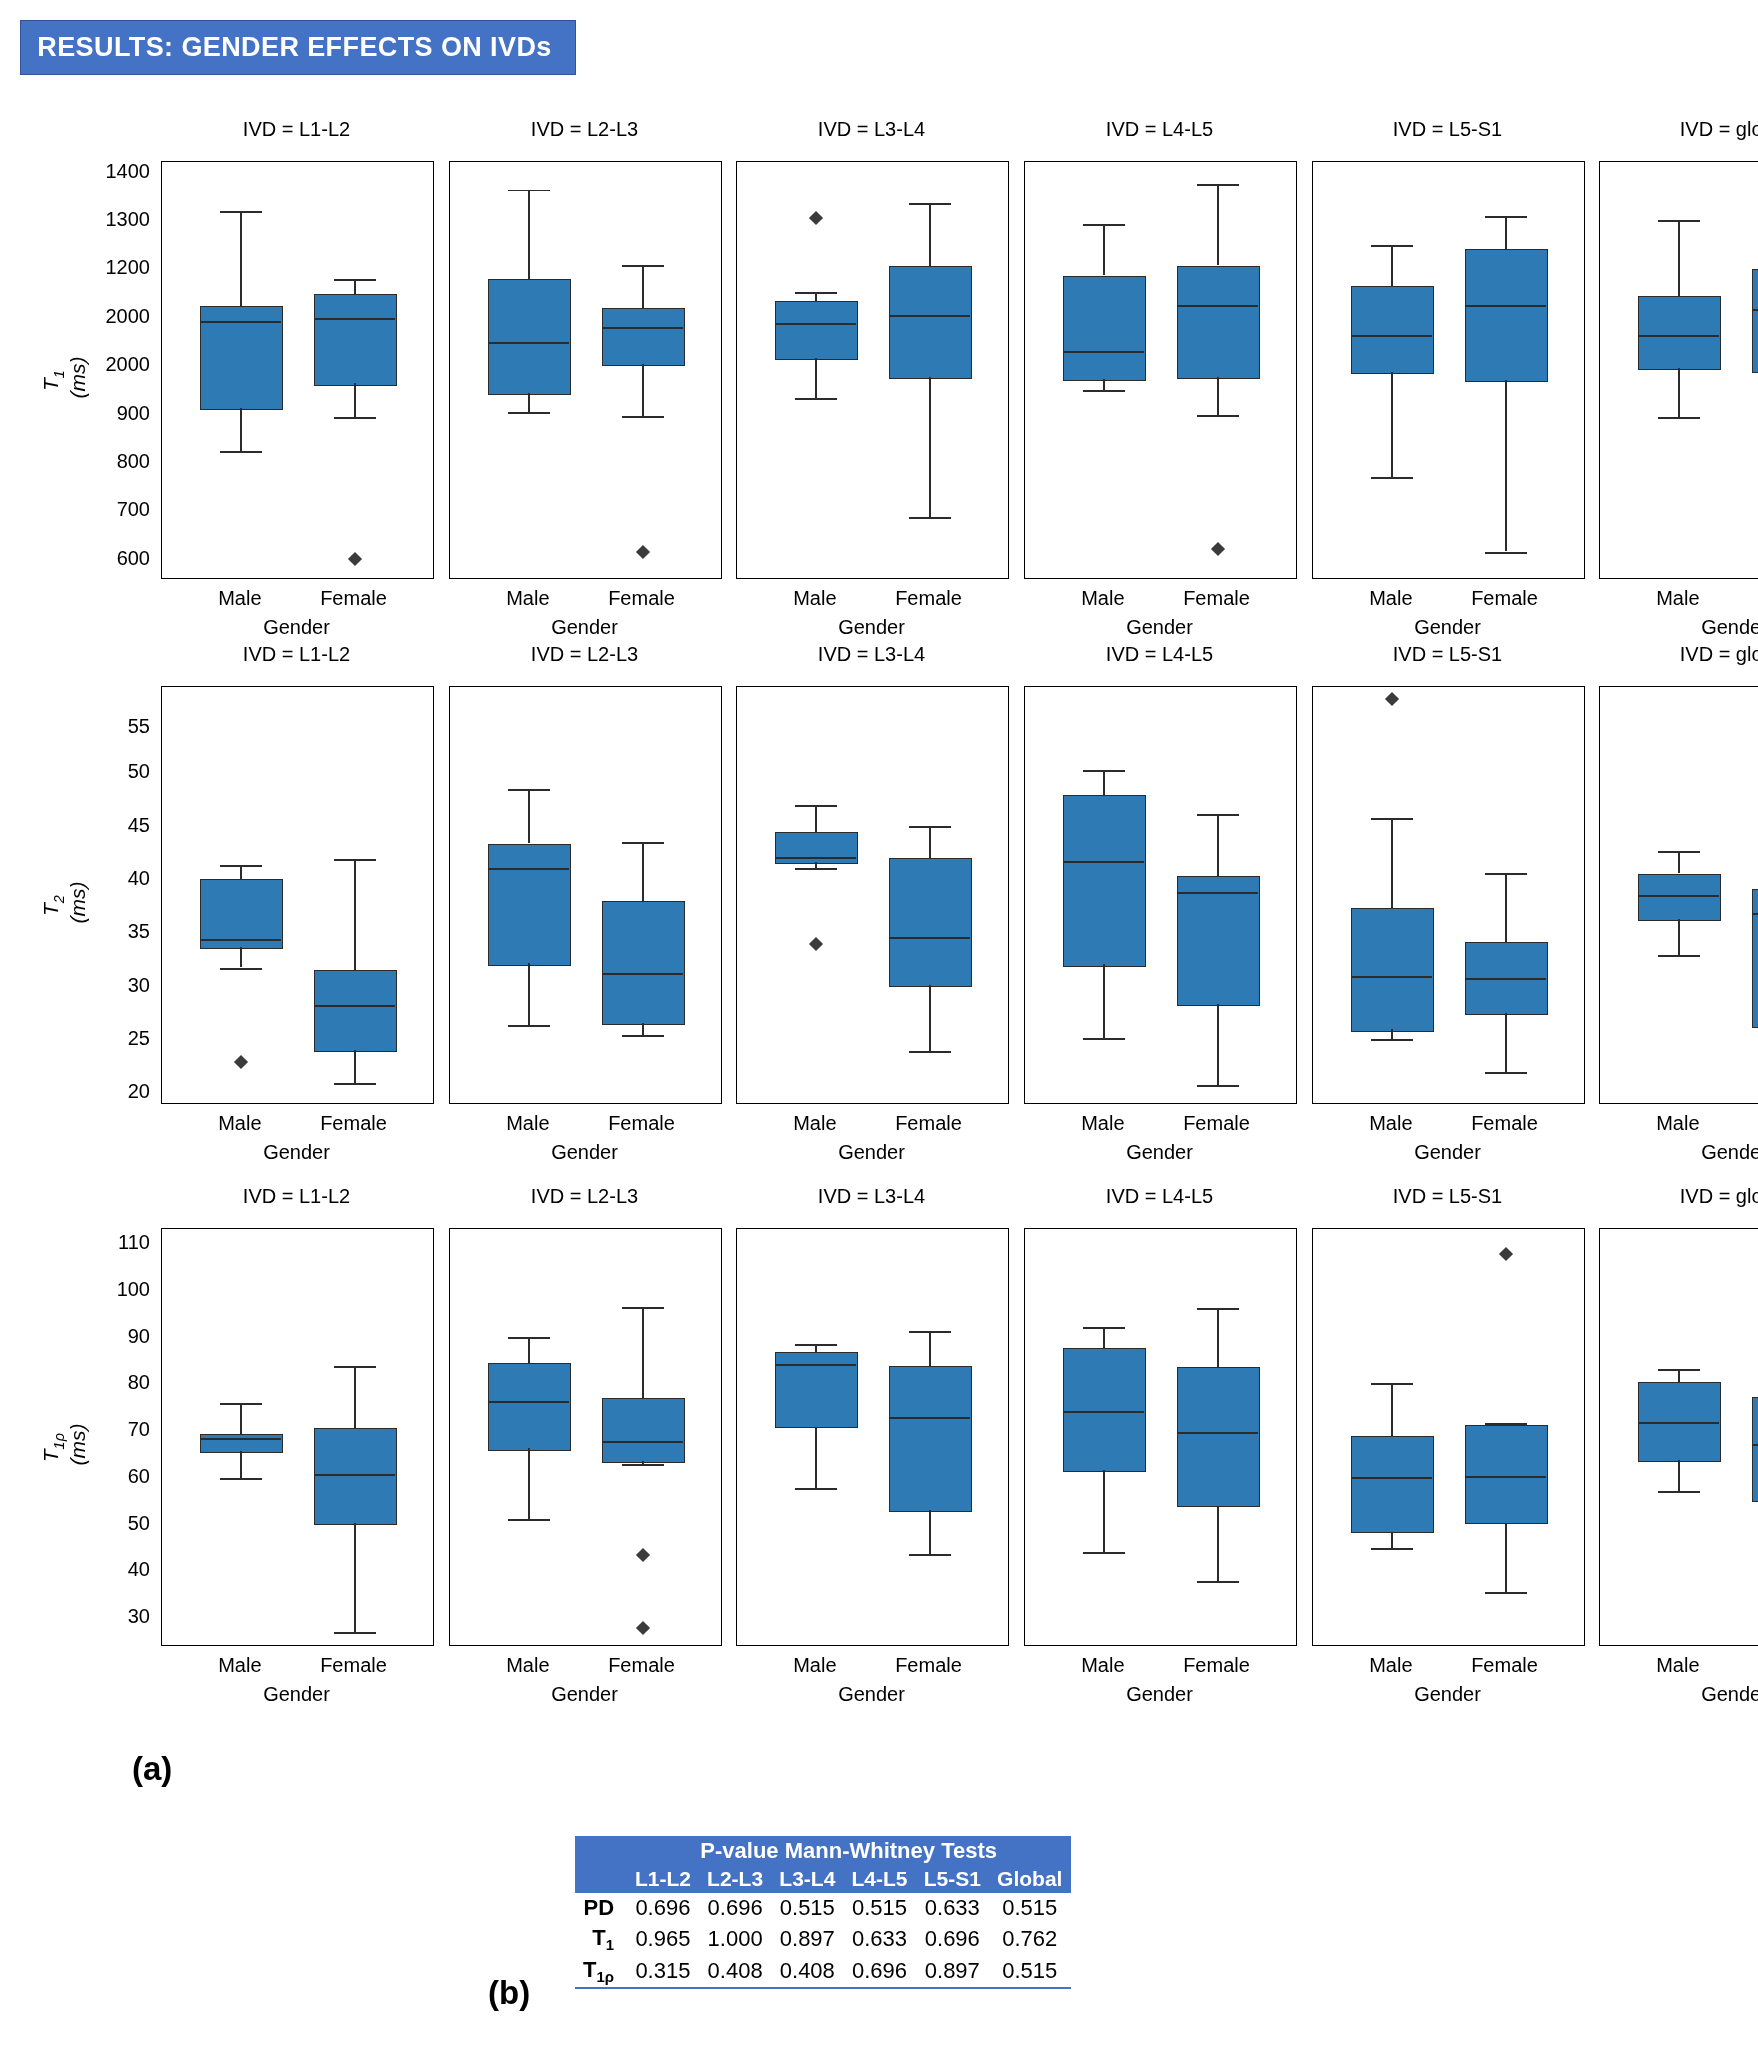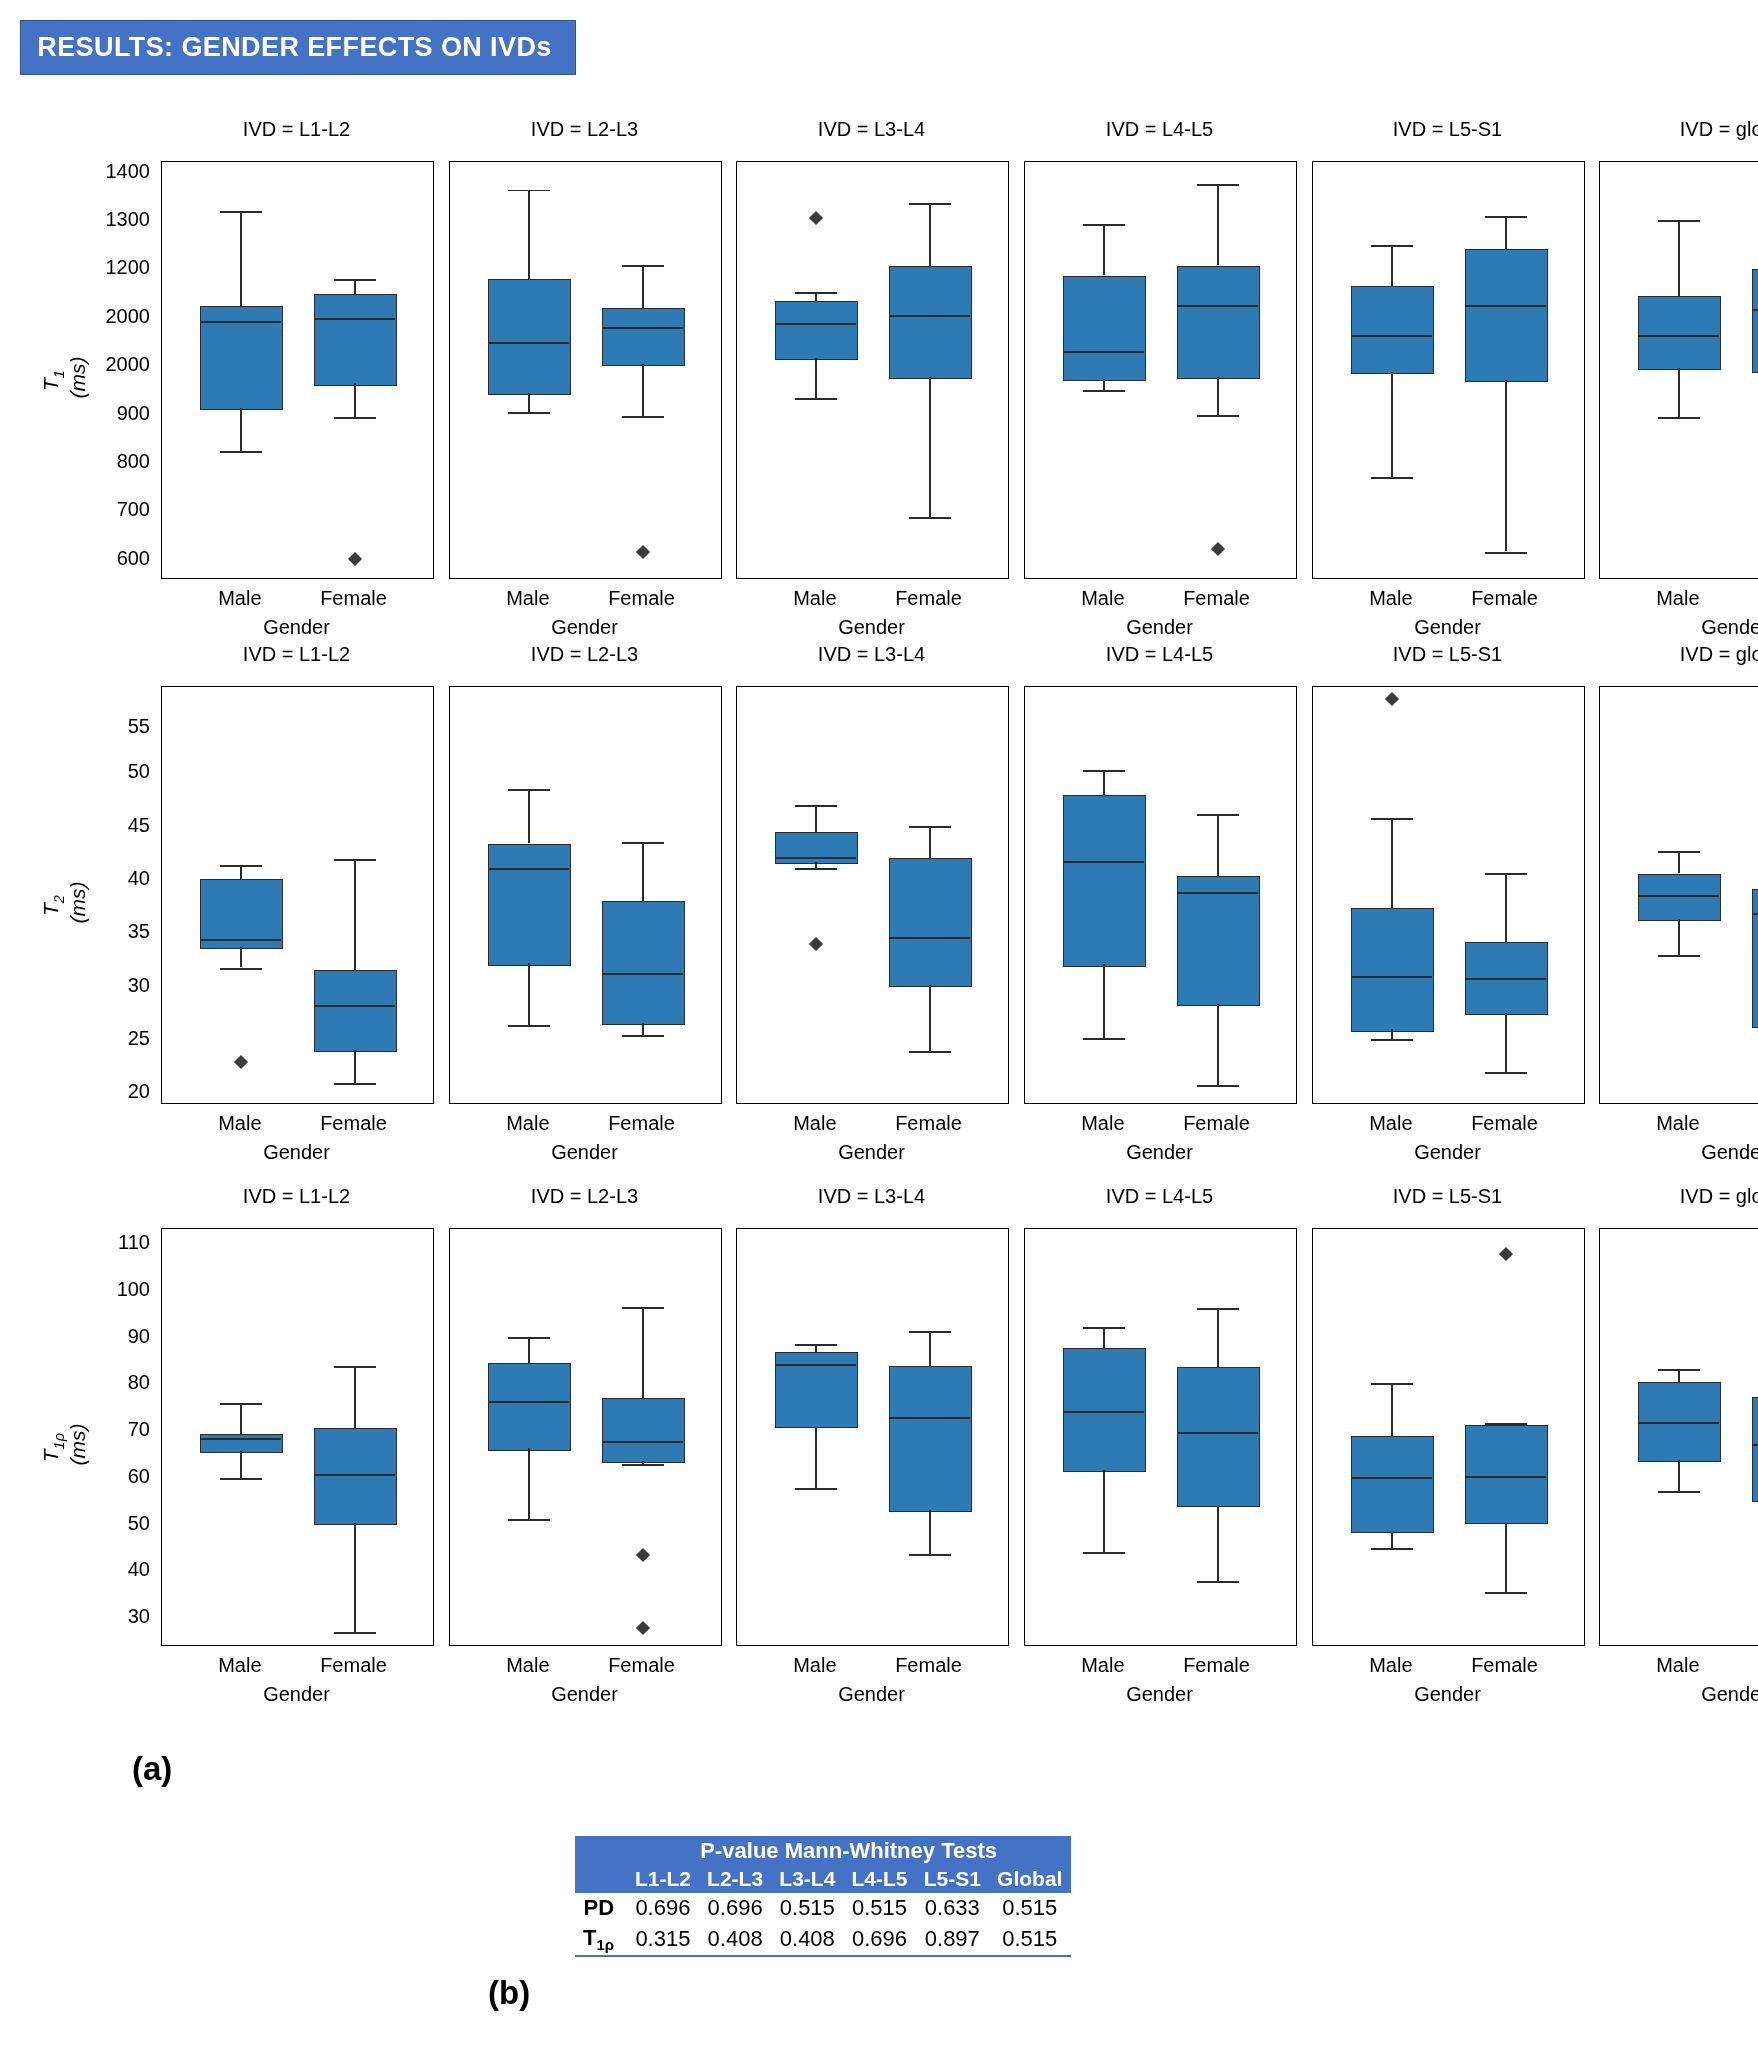--- a/index.html
+++ b/index.html
@@ -566,20 +566,29 @@
         <tr>
           <td class="rowhdr">PD</td>
           <td>0.696</td>
           <td>0.696</td>
           <td>0.515</td>
           <td>0.515</td>
           <td>0.633</td>
           <td>0.515</td>
         </tr>
         <tr>
+          <td class="rowhdr">T<sub>1</sub></td>
+          <td>0.965</td>
+          <td>1.000</td>
+          <td>0.897</td>
+          <td>0.633</td>
+          <td>0.696</td>
+          <td>0.762</td>
+        </tr>
+        <tr>
           <td class="rowhdr">T<sub>1ρ</sub></td>
           <td>0.315</td>
           <td>0.408</td>
           <td>0.408</td>
           <td>0.696</td>
           <td>0.897</td>
           <td>0.515</td>
         </tr>
       </tbody>
     </table>

